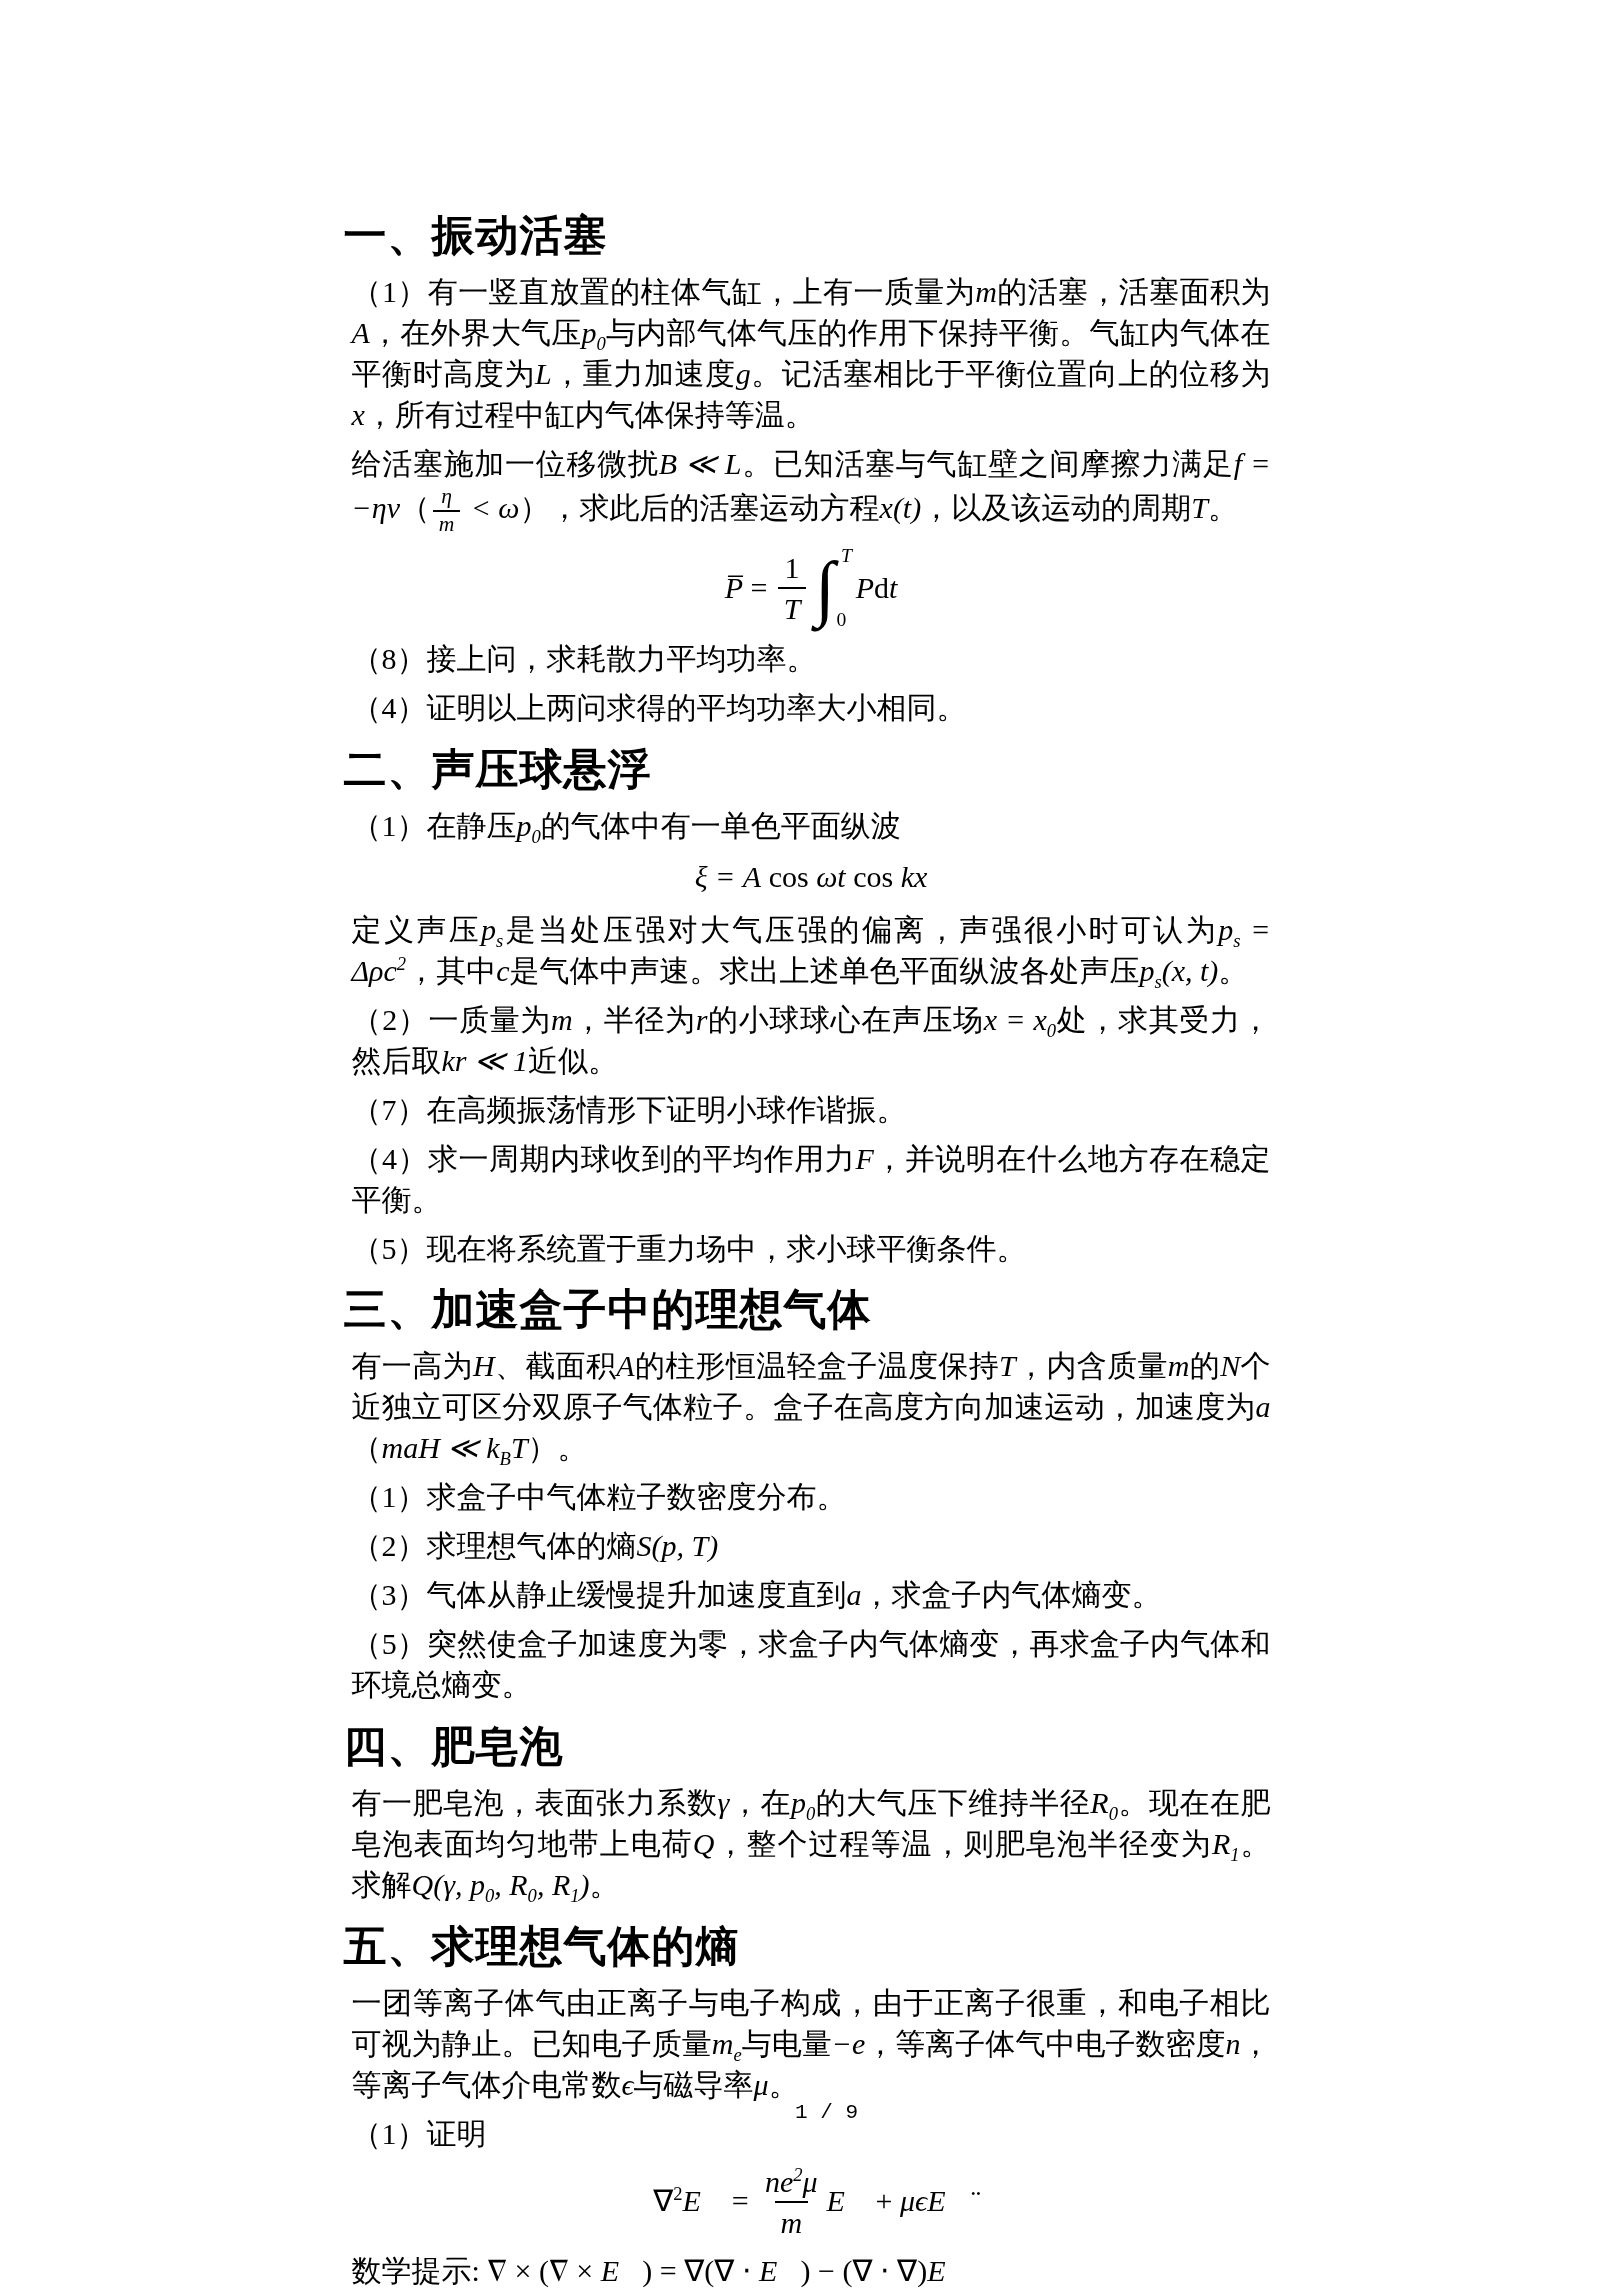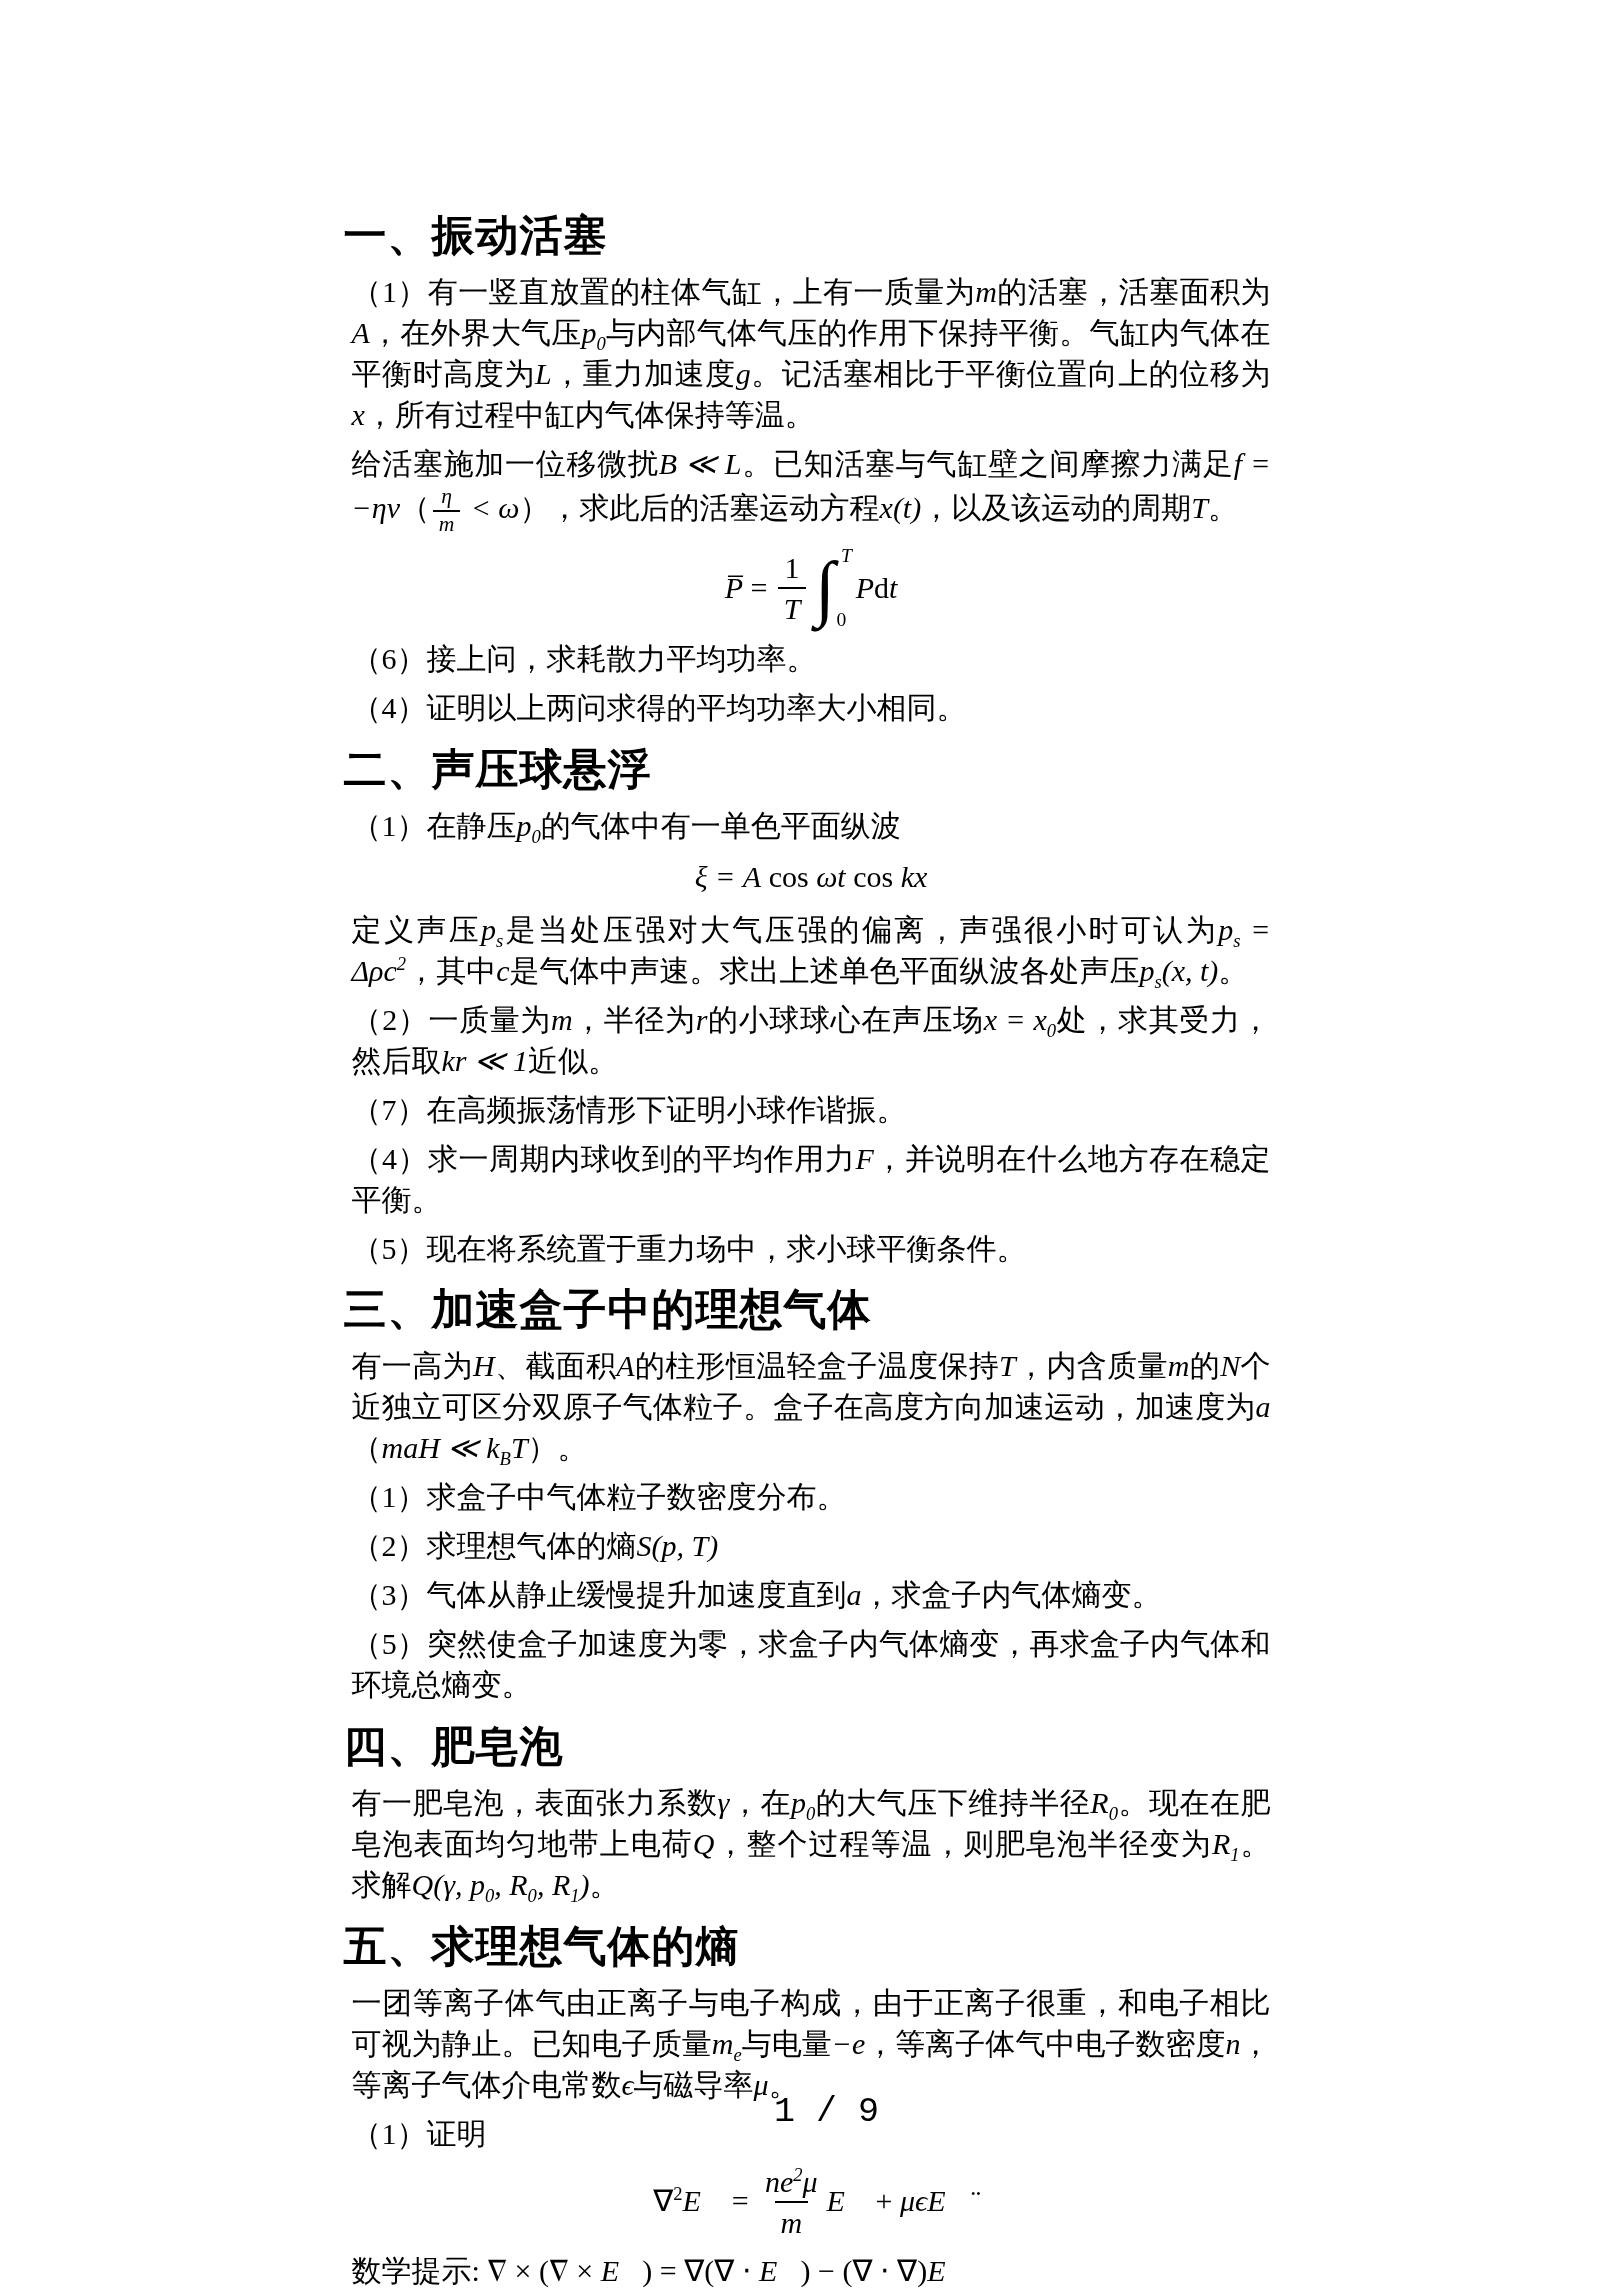--- a/index.html
+++ b/index.html
@@ -67,21 +67,21 @@
     font-style:italic;
   }
   .int-hi { margin-left:5.9px; }
   .int-lo { margin-left:-3.9px; font-style:normal; }
   .footer {
     position:absolute;
     top:2096px;
     left:0; width:100%;
     text-align:center;
     font-family:"Liberation Mono", monospace;
-    font-size:35px;
+    font-size:21px;
     line-height:33px;
     padding-left:16px;
   }
 </style>
 </head>
 <body>
 
 <div class="page">
   <main class="doc">
       <h2 class="sec-title">一、振动活塞</h2>
@@ -101,21 +101,21 @@
           <span class="int-sign">∫</span>
           <span class="int-lims">
             <span class="int-hi">T</span>
             <span class="int-lo">0</span>
           </span>
         </span>
         <span class="mi">P</span>
         <span class="mr">d</span>
         <span class="mi">t</span>
       </div>
-      <div class="para">（6）接上问，求耗散力平均功率。</div>
+      <div class="para">（8）接上问，求耗散力平均功率。</div>
       <div class="para">（4）证明以上两问求得的平均功率大小相同。</div>
       <h2 class="sec-title">二、声压球悬浮</h2>
       <div class="para">（1）在静压<span class="mi">p<sub>0</sub></span>的气体中有一单色平面纵波</div>
       <div class="formula">
         <span class="mi">ξ = A</span>
         <span class="mr"> cos </span>
         <span class="mi">ωt</span>
         <span class="mr"> cos </span>
         <span class="mi">kx</span>
       </div>

